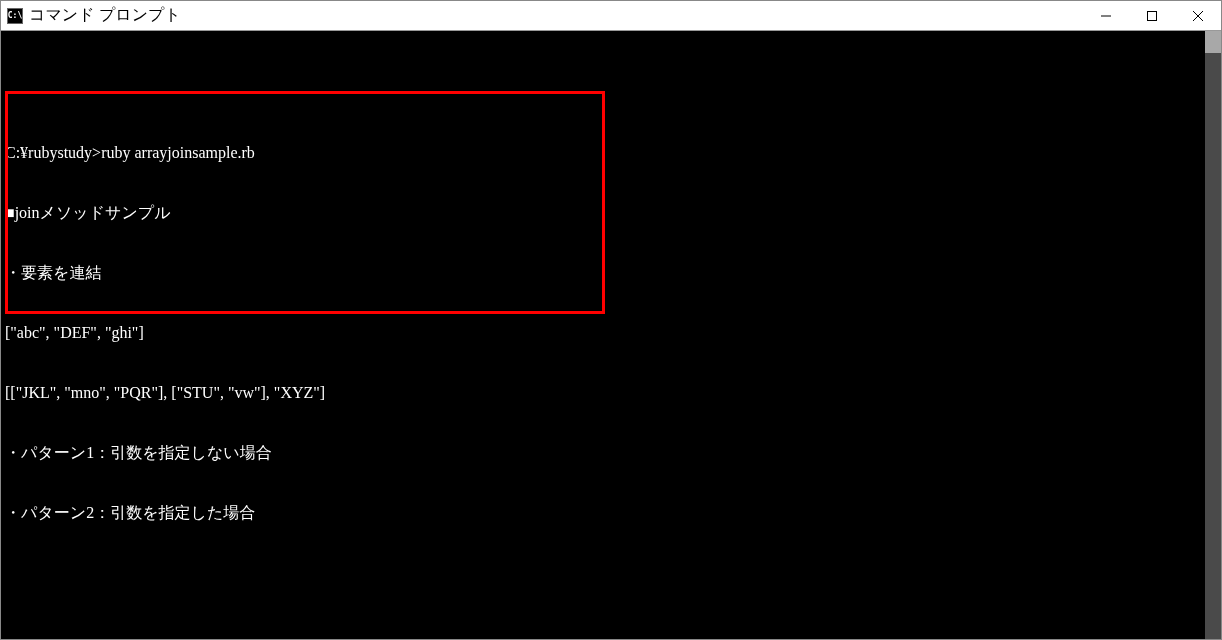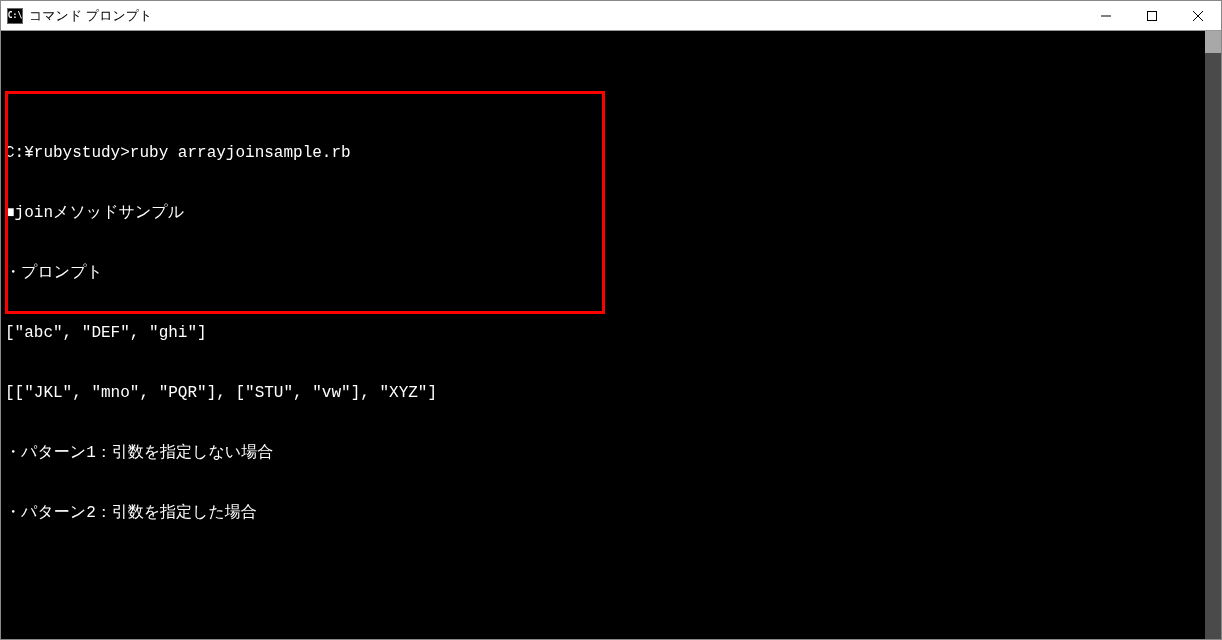--- a/index.html
+++ b/index.html
@@ -37,21 +37,21 @@
       border: 1px solid #666;
       margin-right: 6px;
       display: flex;
       align-items: center;
       justify-content: center;
       color: #fff;
       font-size: 8px;
       font-weight: bold;
     }
     .titlebar-title {
-      font-size: 13px;
+      font-size: 16px;
       color: #000;
       font-family: "Meiryo UI", "MS Gothic", sans-serif;
       flex: 1;
     }
     .window-controls {
       display: flex;
       height: 100%;
     }
     .win-btn {
       width: 46px;
@@ -67,21 +67,21 @@
     }
     .terminal {
       flex: 1;
       background: #000000;
       color: #ffffff;
       font-size: 16px;
       line-height: 20px;
       padding: 4px;
       position: relative;
       overflow: hidden;
-      font-family: Liberation Mono, monospace;
+      font-family: Liberation Serif, serif;
     }
     .terminal-content {
       position: absolute;
       top: 0;
       left: 0;
       right: 16px;
       padding: 6px 4px 4px 4px;
       white-space: pre;
     }
     .highlight-box {
@@ -143,21 +143,21 @@
           </svg>
       </div>
     </div>
   </div>
 
   <div class="terminal">
     <div class="terminal-content">
       <div class="terminal-block">
         <div class="prompt-line"><span>C:¥rubystudy&gt;</span><span>ruby arrayjoinsample.rb</span></div>
         <div class="prompt-line">■joinメソッドサンプル</div>
-        <div class="prompt-line">・プロンプト</div>
+        <div class="prompt-line">・要素を連結</div>
         <div class="prompt-line">["abc", "DEF", "ghi"]</div>
         <div class="prompt-line">[["JKL", "mno", "PQR"], ["STU", "vw"], "XYZ"]</div>
         <div class="prompt-line">・パターン1：引数を指定しない場合</div>
         <div class="prompt-line">・パターン2：引数を指定した場合</div>
         
         
         
         
       </div>
     </div>

